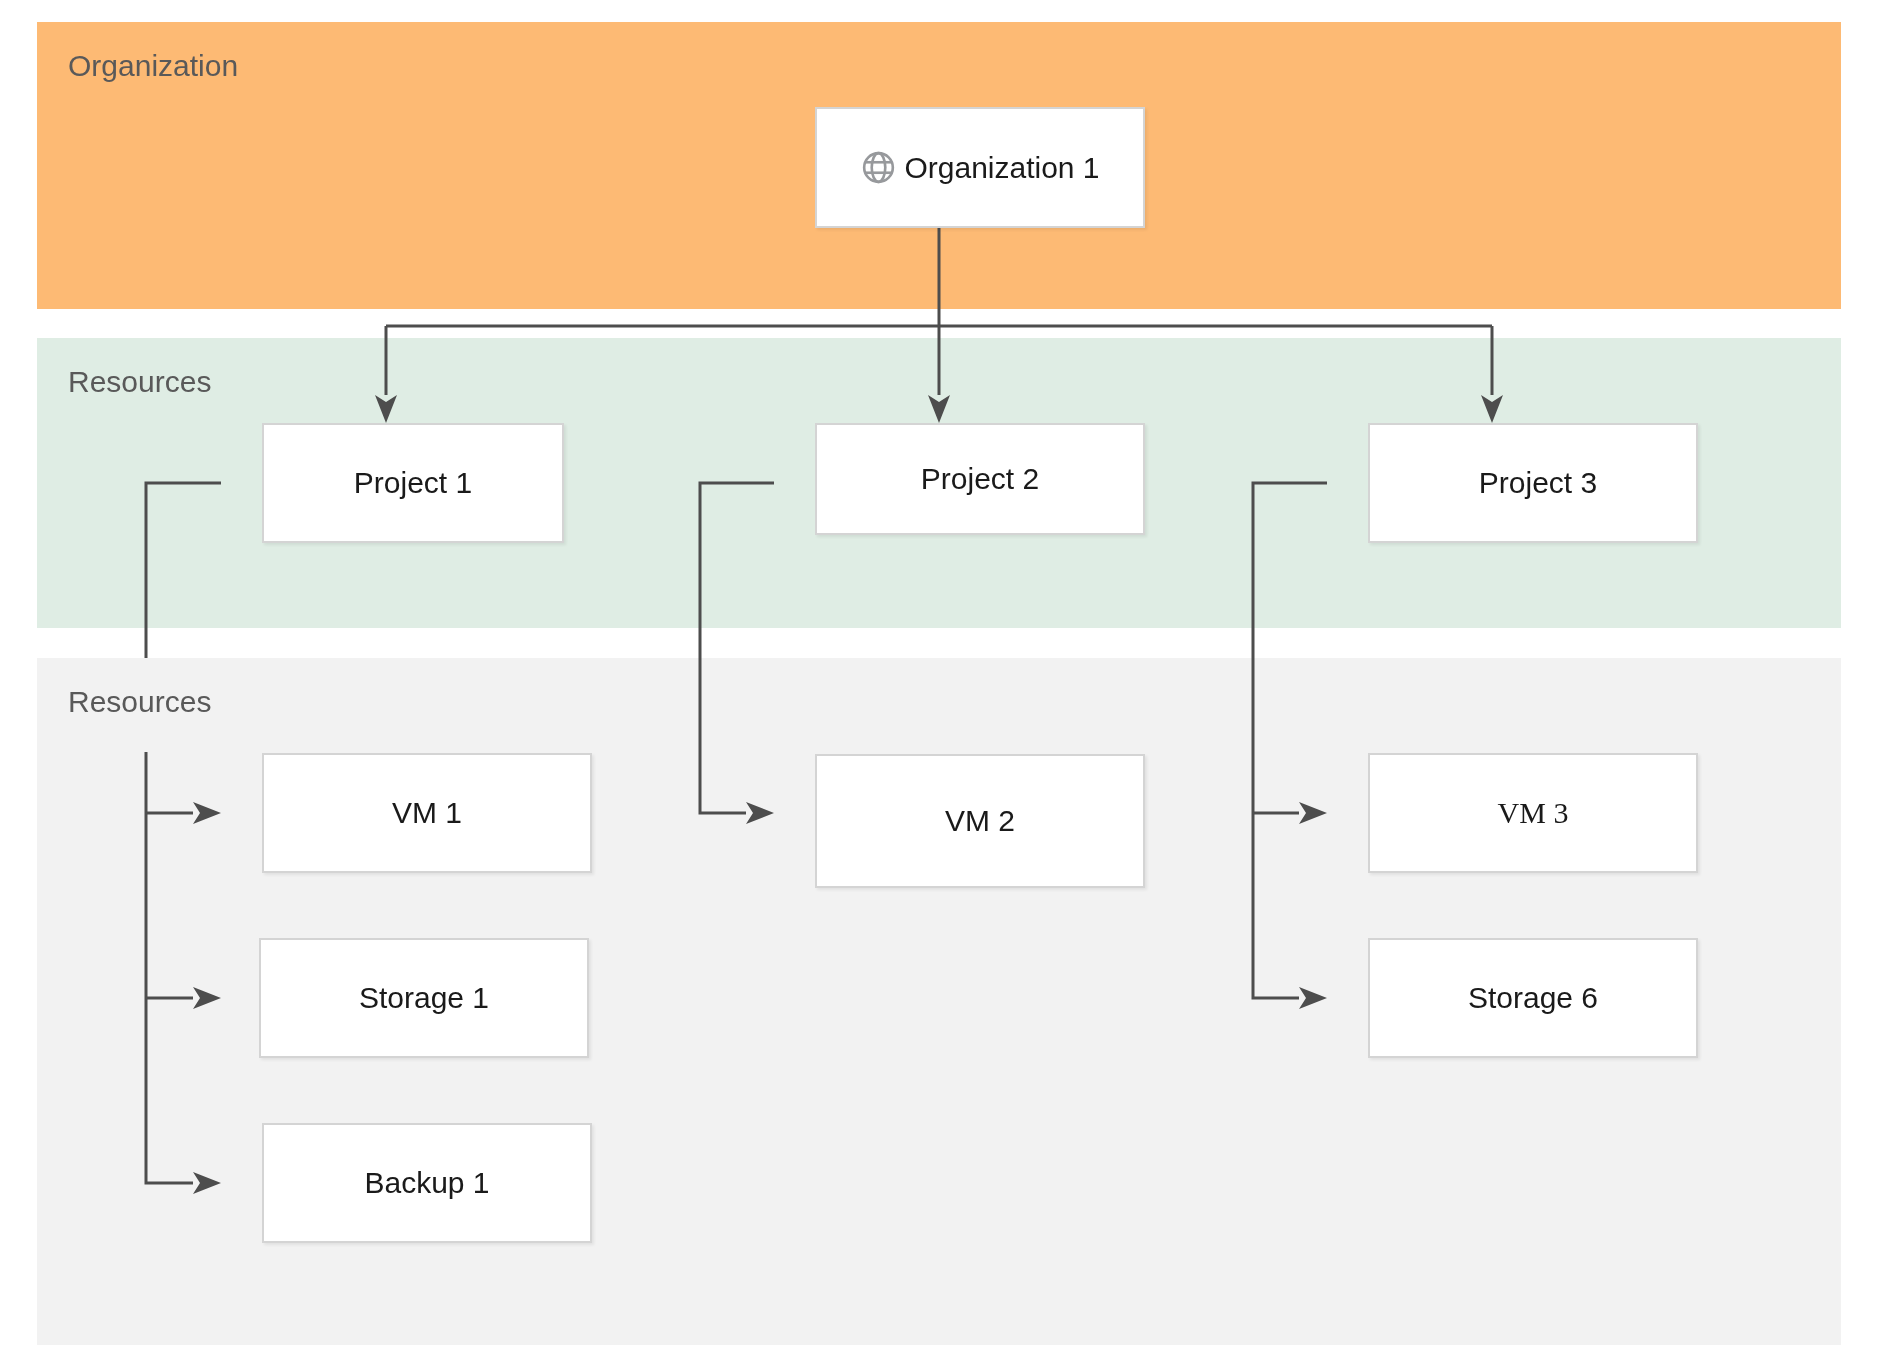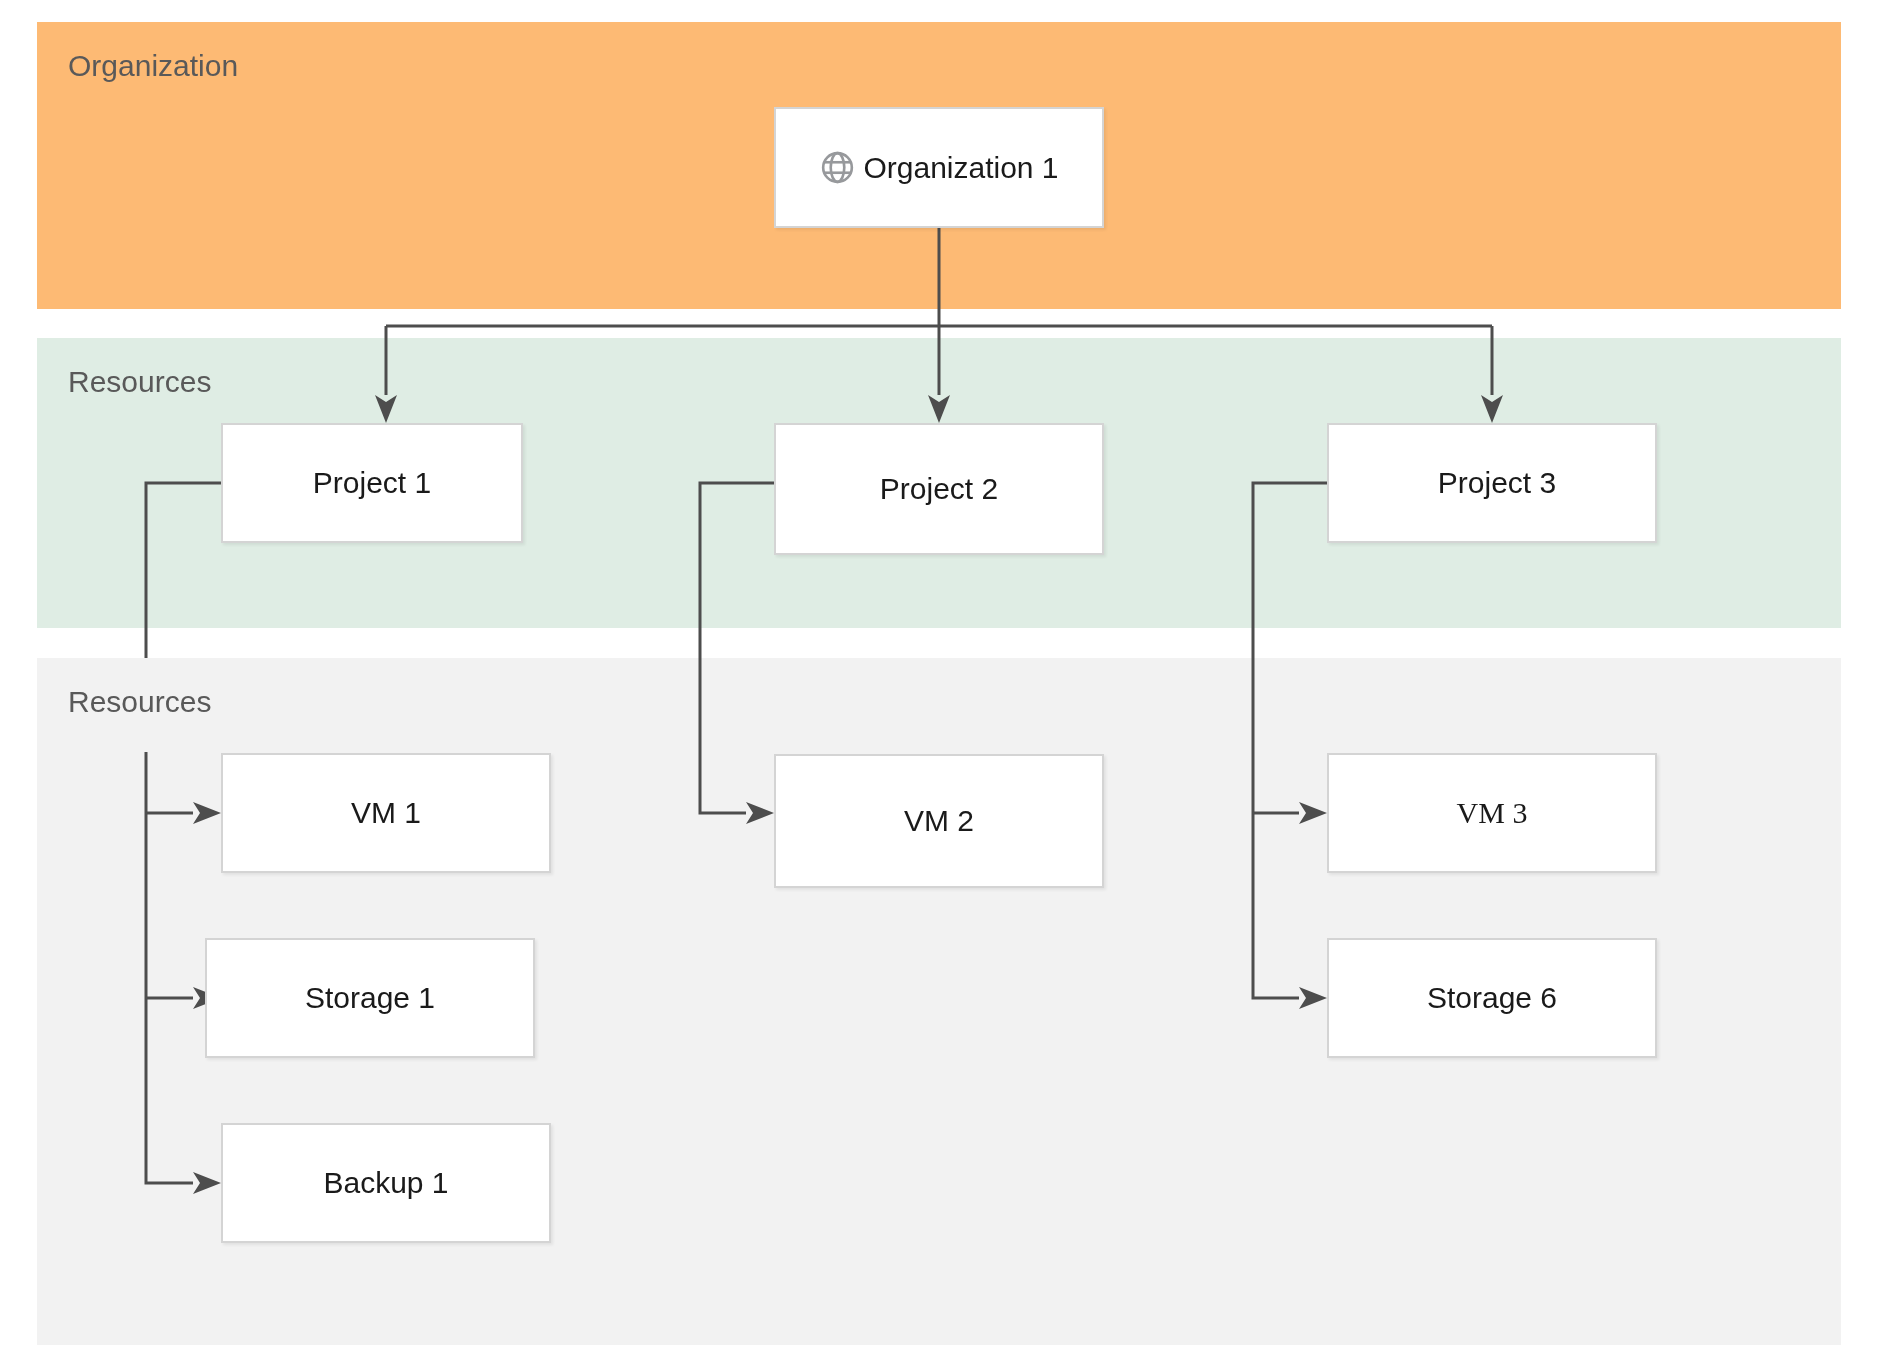--- a/index.html
+++ b/index.html
@@ -33,20 +33,21 @@
     background: var(--node-fill, #ffffff);
     border: 2px solid var(--node-border, #d4d4d4);
     box-shadow: 2px 2px 3px rgba(0,0,0,0.07);
     display: flex;
     align-items: center;
     justify-content: center;
     gap: 7px;
     font-size: 30px;
     color: var(--node-text, #1a1a1a);
     white-space: nowrap;
+    margin-left: 41px;
   }
   .node .icon { display: inline-flex; flex: 0 0 auto; }
   .node .icon svg { display: block; }
 </style>
 </head>
 <body>
 
 <div class="canvas">
 
   <div class="band" style="left: 37px; top: 22px; width: 1804px; height: 287px; background: #fdba74;">
@@ -88,30 +89,30 @@
             <ellipse cx="12" cy="12" rx="4.4" ry="9.3"></ellipse>
             <line x1="3.5" y1="8.6" x2="20.5" y2="8.6"></line>
             <line x1="3.5" y1="15.4" x2="20.5" y2="15.4"></line>
           </svg>
         </span>
         <span>Organization 1</span>
       </div>
       <div class="node" style="left: 221px; top: 423px; width: 302px; height: 120px;">
         <span>Project 1</span>
       </div>
-      <div class="node" style="left: 774px; top: 423px; width: 330px; height: 132px;">
+      <div class="node" style="left: 774px; top: 423px; width: 330px; height: 112px;">
         <span>Project 2</span>
       </div>
       <div class="node" style="left: 1327px; top: 423px; width: 330px; height: 120px; padding-left: 10px;">
         <span>Project 3</span>
       </div>
       <div class="node" style="left: 221px; top: 753px; width: 330px; height: 120px;">
         <span>VM 1</span>
       </div>
-      <div class="node" style="left: 205px; top: 938px; width: 330px; height: 120px; justify-content: center;">
+      <div class="node" style="left: 218px; top: 938px; width: 330px; height: 120px; justify-content: center;">
         <span>Storage 1</span>
       </div>
       <div class="node" style="left: 221px; top: 1123px; width: 330px; height: 120px;">
         <span>Backup 1</span>
       </div>
       <div class="node" style="left: 774px; top: 754px; width: 330px; height: 134px;">
         <span>VM 2</span>
       </div>
       <div class="node" style="left: 1327px; top: 753px; width: 330px; height: 120px; font-family: Liberation Serif, serif;">
         <span>VM 3</span>

